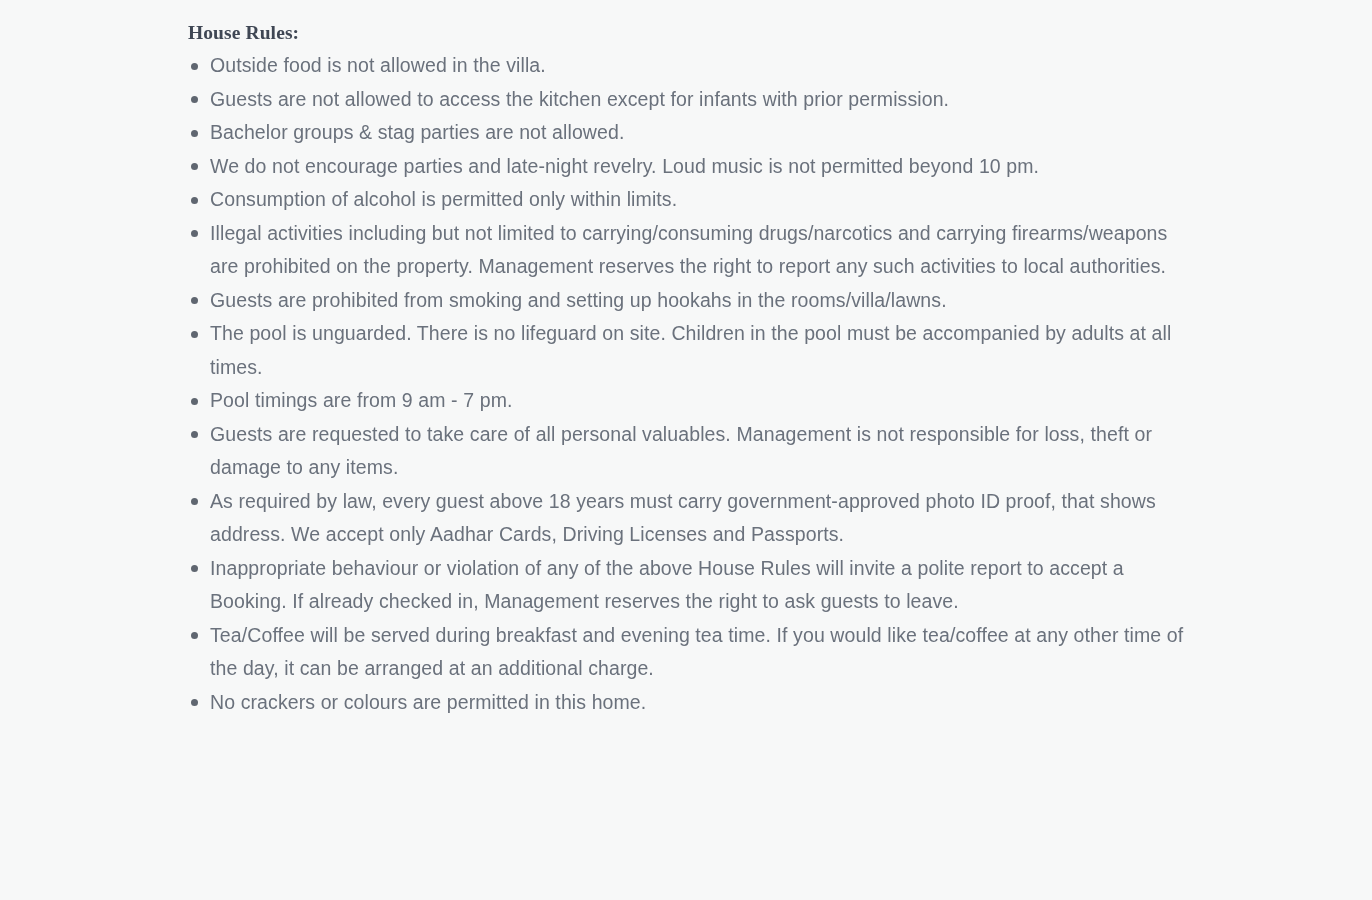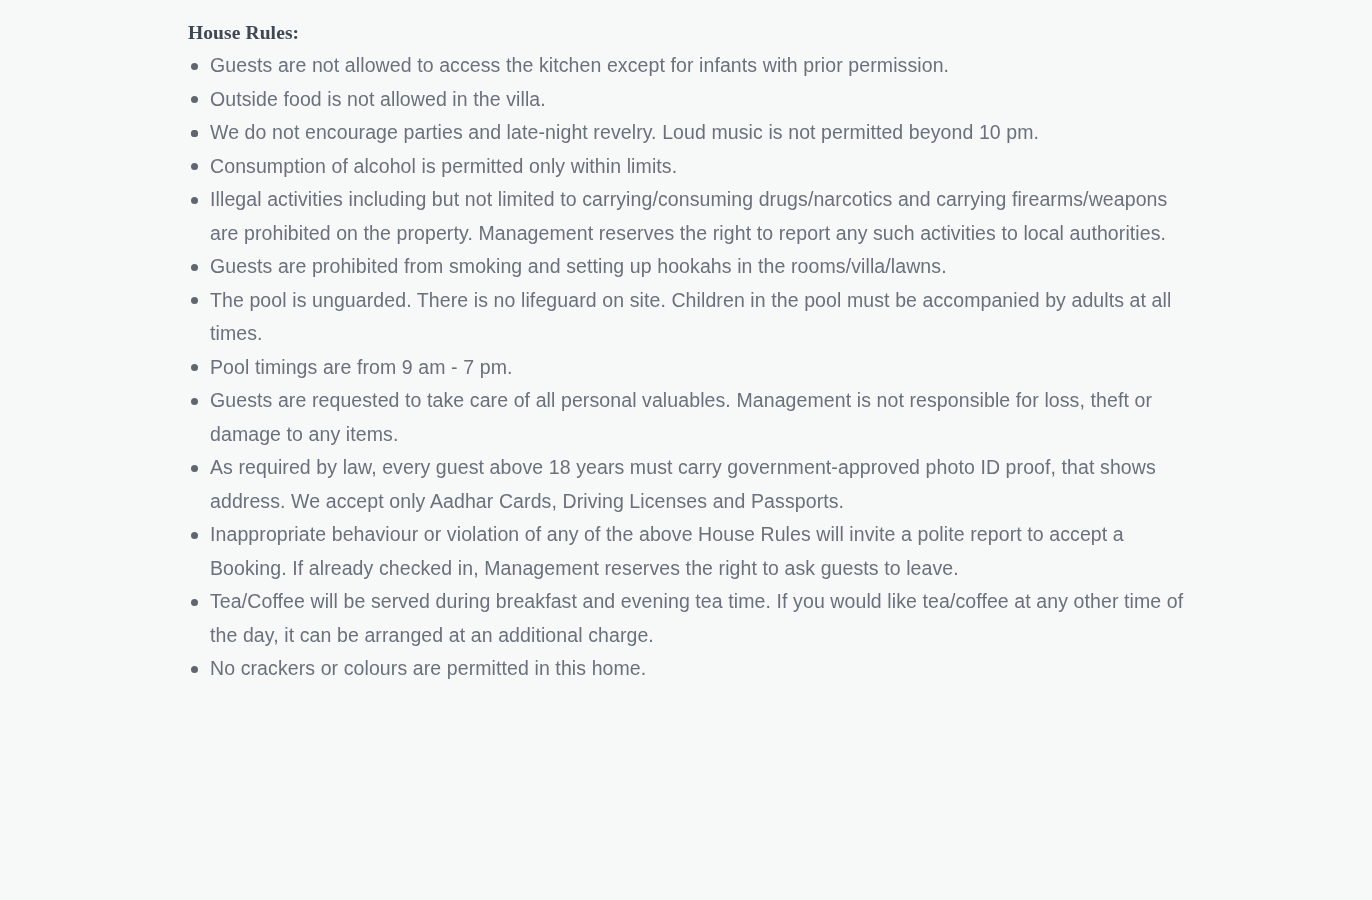--- a/index.html
+++ b/index.html
@@ -46,23 +46,23 @@
     border-radius: 50%;
     background: #5f6670;
   }
 </style>
 </head>
 <body>
 
 <div class="page">
   <div class="rules-title">House Rules:</div>
   <ul class="rules-list">
+      <li class="rule-item"><span class="bullet"></span><span>Outside food is not allowed in the villa.</span></li>
       <li class="rule-item"><span class="bullet"></span><span>Guests are not allowed to access the kitchen except for infants with prior permission.</span></li>
-      <li class="rule-item"><span class="bullet"></span><span>Outside food is not allowed in the villa.</span></li>
-      <li class="rule-item"><span class="bullet"></span></li>
+      <li class="rule-item"><span class="bullet"></span><span>Bachelor groups &amp; stag parties are not allowed.</span></li>
       <li class="rule-item"><span class="bullet"></span><span>We do not encourage parties and late-night revelry. Loud music is not permitted beyond 10 pm.</span></li>
       <li class="rule-item"><span class="bullet"></span><span>Consumption of alcohol is permitted only within limits.</span></li>
       <li class="rule-item"><span class="bullet"></span><span>Illegal activities including but not limited to carrying/consuming drugs/narcotics and carrying firearms/weapons are prohibited on the property. Management reserves the right to report any such activities to local authorities.</span></li>
       <li class="rule-item"><span class="bullet"></span><span>Guests are prohibited from smoking and setting up hookahs in the rooms/villa/lawns.</span></li>
       <li class="rule-item"><span class="bullet"></span><span>The pool is unguarded. There is no lifeguard on site. Children in the pool must be accompanied by adults at all times.</span></li>
       <li class="rule-item"><span class="bullet"></span><span>Pool timings are from 9 am - 7 pm.</span></li>
       <li class="rule-item"><span class="bullet"></span><span>Guests are requested to take care of all personal valuables. Management is not responsible for loss, theft or damage to any items.</span></li>
       <li class="rule-item"><span class="bullet"></span><span>As required by law, every guest above 18 years must carry government-approved photo ID proof, that shows address. We accept only Aadhar Cards, Driving Licenses and Passports.</span></li>
       <li class="rule-item"><span class="bullet"></span><span>Inappropriate behaviour or violation of any of the above House Rules will invite a polite report to accept a Booking. If already checked in, Management reserves the right to ask guests to leave.</span></li>
       <li class="rule-item"><span class="bullet"></span><span>Tea/Coffee will be served during breakfast and evening tea time. If you would like tea/coffee at any other time of the day, it can be arranged at an additional charge.</span></li>

